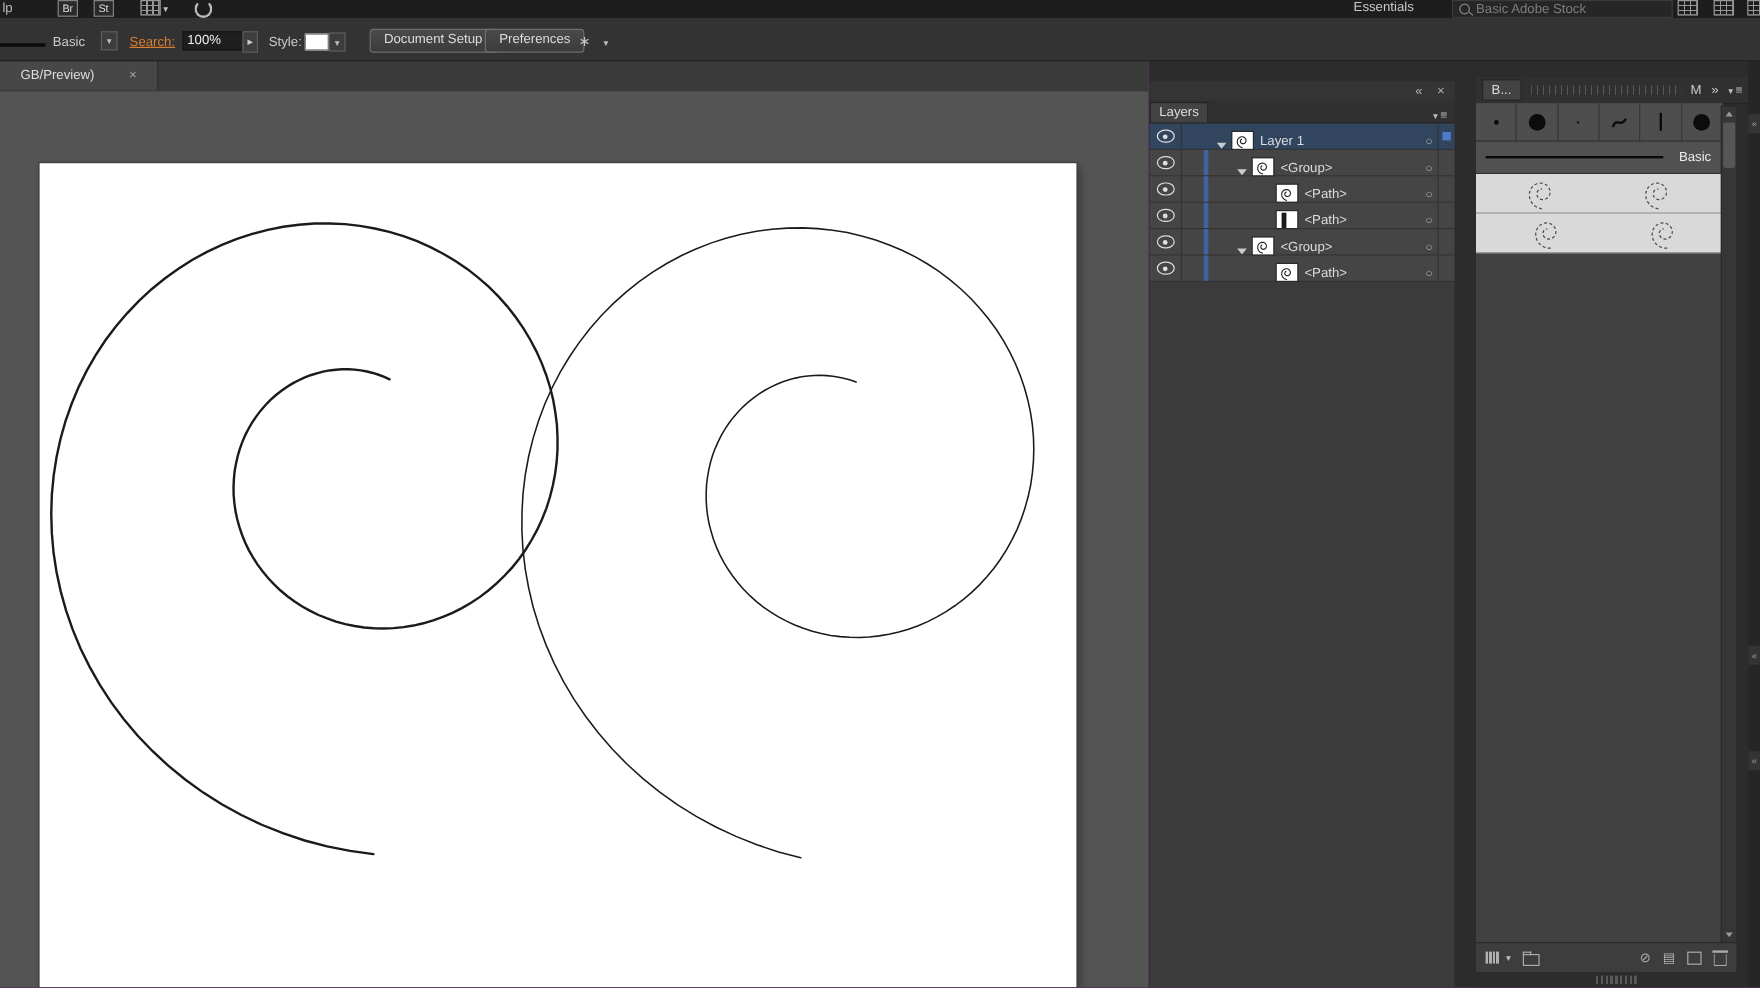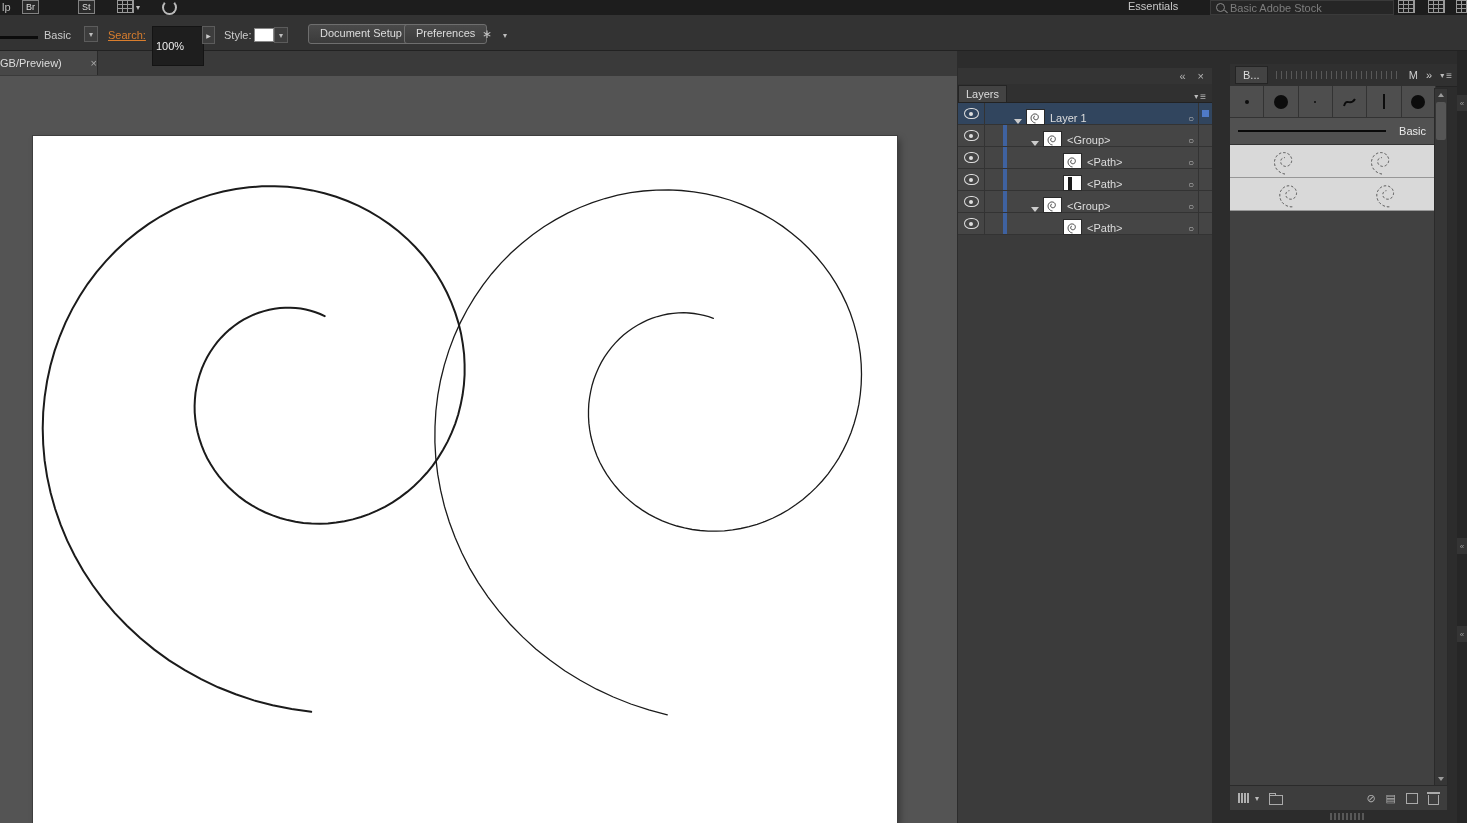--- a/index.html
+++ b/index.html
@@ -24,32 +24,32 @@
   .caret{font-size:8px;color:#bdbdbd}
 
   
   .controlbar{position:absolute;left:0;top:15px;width:100%;height:35px;background:#333;border-bottom:1px solid #222;z-index:25}
   .cb{position:absolute;top:14px}
   .strokeline{position:absolute;left:0;top:21px;width:38px;height:3px;background:#0c0c0c}
   .ddbox{display:inline-flex;width:12px;height:14px;border:1px solid #5c5c5c;background:#3d3d3d;
          align-items:center;justify-content:center;vertical-align:middle}
   .opq{color:#d97e2e;text-decoration:underline}
   .opfield{position:absolute;left:152px;top:11px;width:44px;height:14px;background:#1e1e1e;border:1px solid #141414;
-           color:#eee;font-size:11px;font-family:"Liberation Sans",sans-serif;padding:12px 3px}
+           color:#eee;font-size:11px;font-family:"Liberation Sans",sans-serif;padding:0 3px}
   .stepbtn{position:absolute;left:202px;top:11px;width:11px;height:16px;border:1px solid #5c5c5c;background:#3d3d3d;
            color:#ccc;font-size:6px;display:flex;align-items:center;justify-content:center}
   .swatch{position:absolute;left:254px;top:13px;width:18px;height:12px;background:#fff;border:1px solid #888}
   .pbtn{position:absolute;top:9px;height:18px;line-height:16px;padding:0 11px;background:linear-gradient(#4a4a4a,#3b3b3b);
         border:1px solid #6e6e6e;border-radius:3px;color:#ddd}
   .wand{position:absolute;left:482px;top:12px;color:#c5c5c5;font-size:12px}
 
   
   .tabstrip{position:absolute;left:0;top:50px;width:957px;height:26px;background:#3a3a3a;border-bottom:1px solid #2a2a2a}
   .doctab{position:absolute;left:0;top:0;width:97px;height:25px;background:#474747;border-right:1px solid #2a2a2a;
-          display:flex;align-items:center;padding:0 0;gap:6px}
+          display:flex;align-items:center;padding:0 17px;gap:6px}
   .doctab .t{flex:1;white-space:nowrap;overflow:hidden;color:#ddd}
   .closex{color:#aaa;font-size:11px}
 
   
   .canvas{position:absolute;left:0;top:76px;width:957px;height:747px;background:#545454;overflow:hidden}
   .artboard{position:absolute;left:33px;top:60px;width:864px;height:687px;background:#fff;
             box-shadow:0 0 0 1px #3e3e3e,3px 3px 7px rgba(0,0,0,.35)}
   .art-svg{position:absolute;left:0;top:0;pointer-events:none}
 
   
@@ -111,21 +111,21 @@
   .edgebtn{position:absolute;right:0;width:10px;height:16px;background:#343434;color:#999;font-size:8px;
            display:flex;align-items:center;justify-content:center}
 </style>
 </head>
 <body>
 
 <div id="app">
 
   <div class="topbar">
     <span class="frag">lp</span>
-    <span class="tbtn" style="left:22px">Br</span>
+    <span class="tbtn" style="left:48px">Br</span>
     <span class="tbtn" style="left:78px">St</span>
     <span class="gridico" style="left:117px"></span>
     <span class="caret abs" style="left:136px;top:3px">▾</span>
     <span class="swirlico" style="left:162px"></span>
     <div class="ws">
       <span>Essentials</span>
       <span class="caret">▾</span>
     </div>
     <div class="searchbox">
       <span class="mag"></span>

